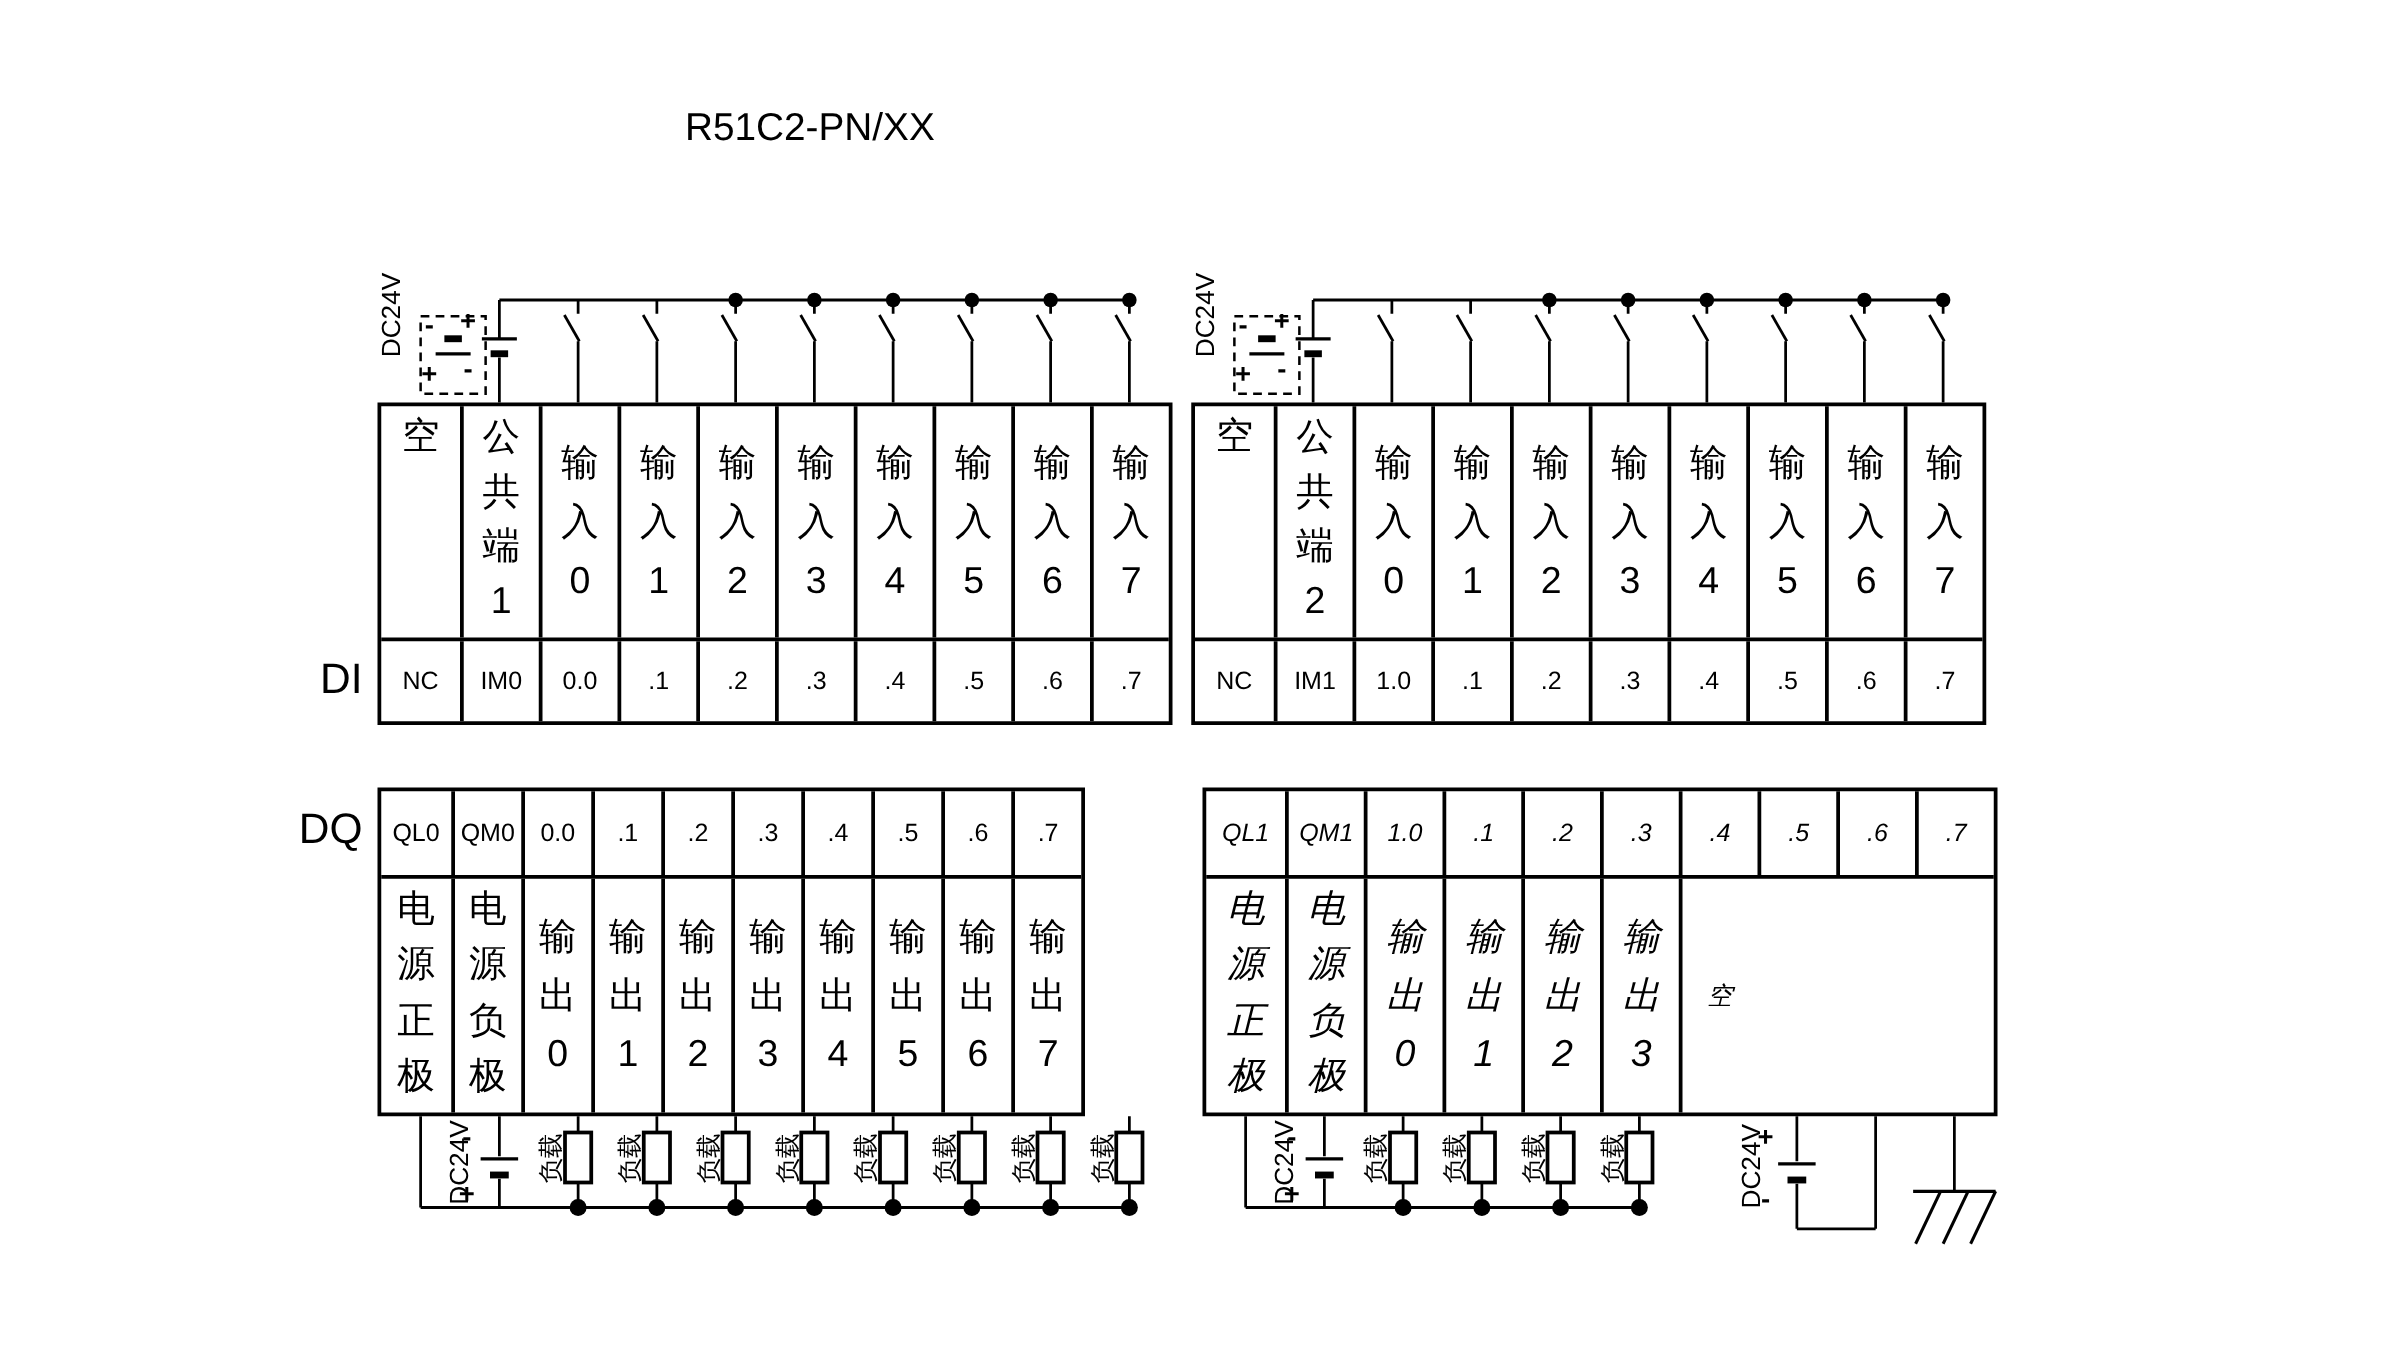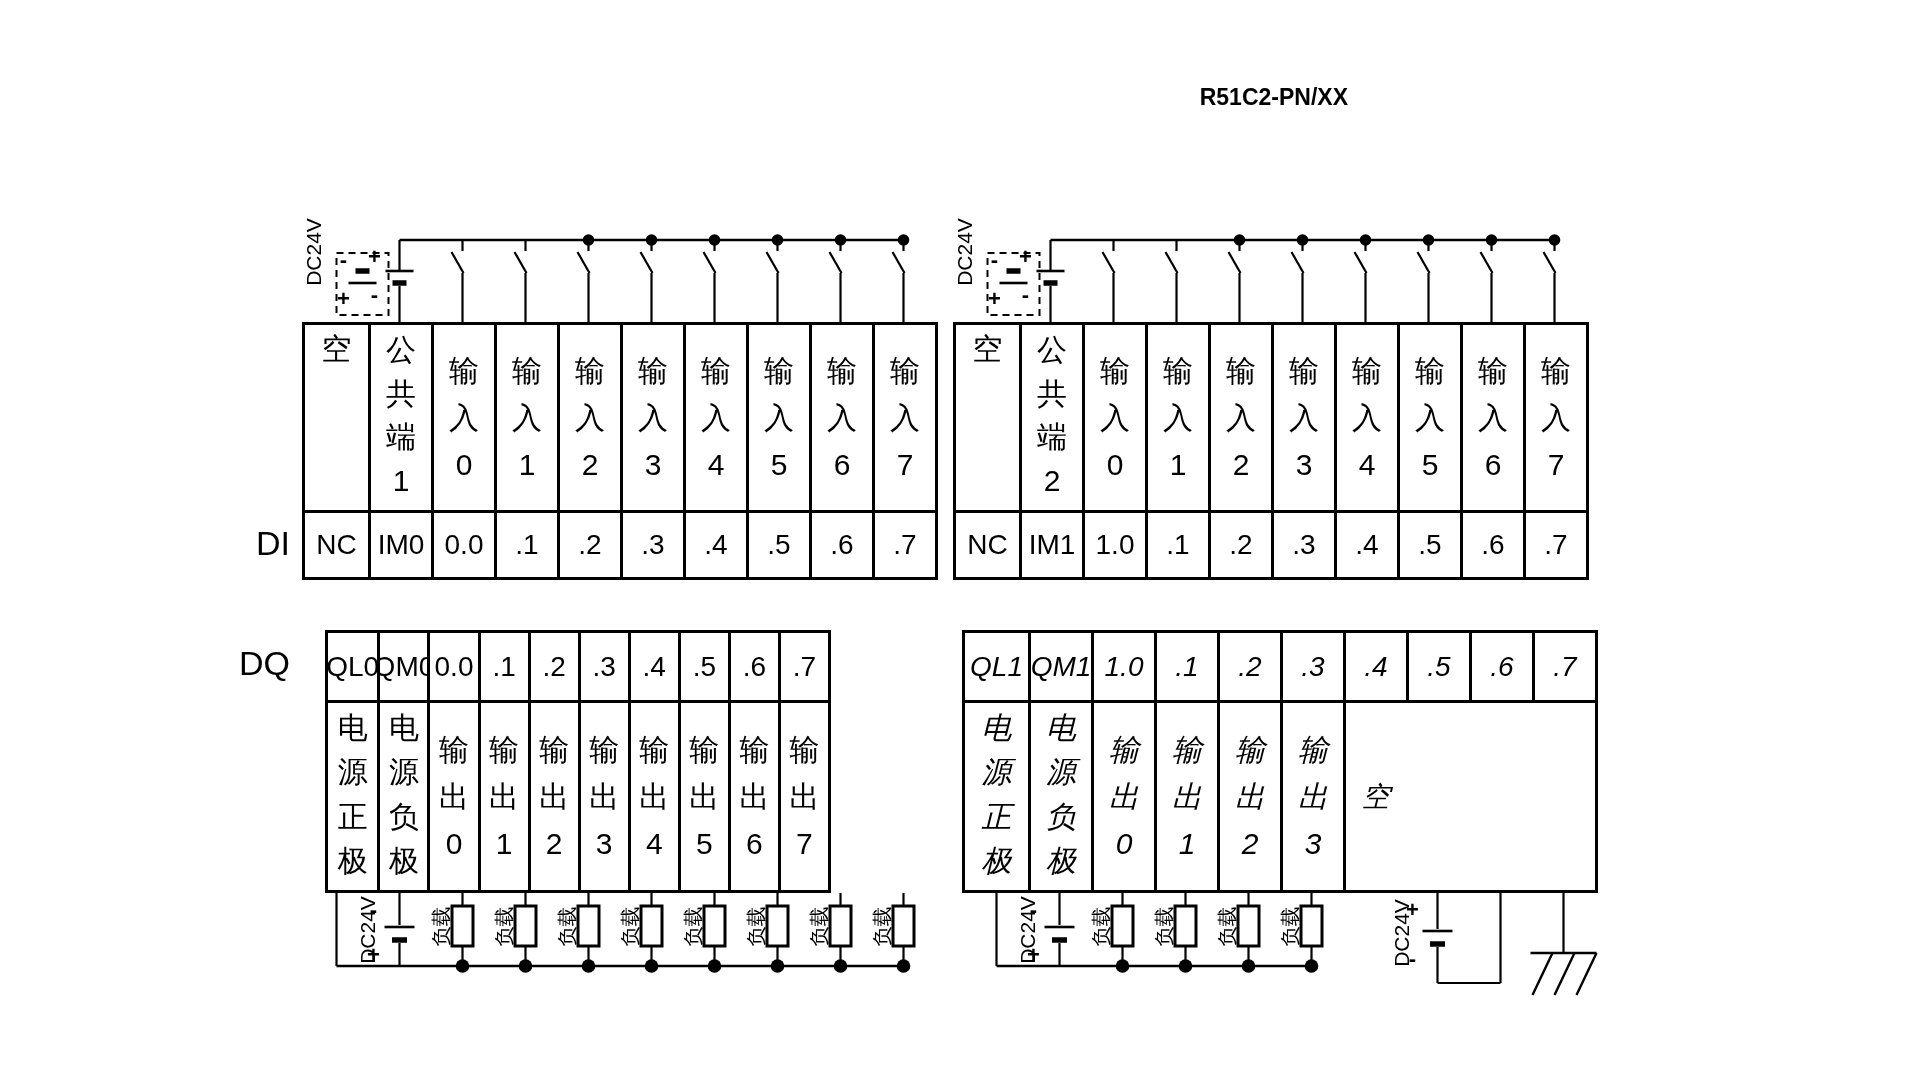--- a/index.html
+++ b/index.html
@@ -1,31 +1,31 @@
 <!DOCTYPE html>
 <html><head>
 <meta charset="utf-8">
 <style>
   html,body{margin:0;padding:0;background:#ffffff;width:1920px;height:1080px;overflow:hidden}
   .stage{position:absolute;left:0;top:0;width:1920px;height:1080px;
          font-family:"Liberation Sans","DejaVu Sans",sans-serif;color:#000}
-  .title{position:absolute;left:548px;top:84px;width:800px;text-align:right;
-         font-size:23px;font-weight:bold}
+  .title{position:absolute;left:548px;top:84px;width:800px;text-align:left;
+         font-size:31px;font-weight:normal}
   .rowlab{position:absolute;font-size:34px;text-align:right;width:78px}
   #diLabel{left:212px;top:524px}
   #dqLabel{left:212px;top:644px}
   #wires{position:absolute;left:0;top:0}
   .tbl{position:absolute;border:3px solid #000;box-sizing:border-box;background:transparent}
   .trow{display:flex}
   .trow + .trow{border-top:3px solid #000}
   .cell{width:63px;box-sizing:border-box;display:flex;flex-direction:column;
         align-items:center;overflow:hidden;line-height:1}
   .cell:not(:first-child){border-left:3px solid #000}
   .c-top{justify-content:flex-start;padding-top:9px;font-size:30px}
-  .c-mid{justify-content:center;font-size:28px}
+  .c-mid{justify-content:center;font-size:20px}
   .c-stack4{justify-content:space-between;padding:10px 0 14px;font-size:30px}
   .c-stack3{justify-content:center;gap:17px;font-size:30px}
   .vtext{position:absolute;font-size:21px;white-space:nowrap;text-align:center;
          transform:rotate(-90deg);transform-origin:center center}
   .loadtext{font-size:20px}
 </style>
 </head>
 <body>
 
 <div class="stage">
@@ -315,21 +315,21 @@
           <div class="cell c-mid">1.0</div>
           <div class="cell c-mid">.1</div>
           <div class="cell c-mid">.2</div>
           <div class="cell c-mid">.3</div>
           <div class="cell c-mid">.4</div>
           <div class="cell c-mid">.5</div>
           <div class="cell c-mid">.6</div>
           <div class="cell c-mid">.7</div>
         </div>
       </div>
-      <div class="tbl" style="left: 302px; top: 630px; width: 506px; margin-left: 23px;">
+      <div class="tbl" style="left: 302px; top: 630px; width: 566px;">
         <div class="trow" style="height: 67px;">
           <div class="cell c-mid">QL0</div>
           <div class="cell c-mid">QM0</div>
           <div class="cell c-mid">0.0</div>
           <div class="cell c-mid">.1</div>
           <div class="cell c-mid">.2</div>
           <div class="cell c-mid">.3</div>
           <div class="cell c-mid">.4</div>
           <div class="cell c-mid">.5</div>
           <div class="cell c-mid">.6</div>

